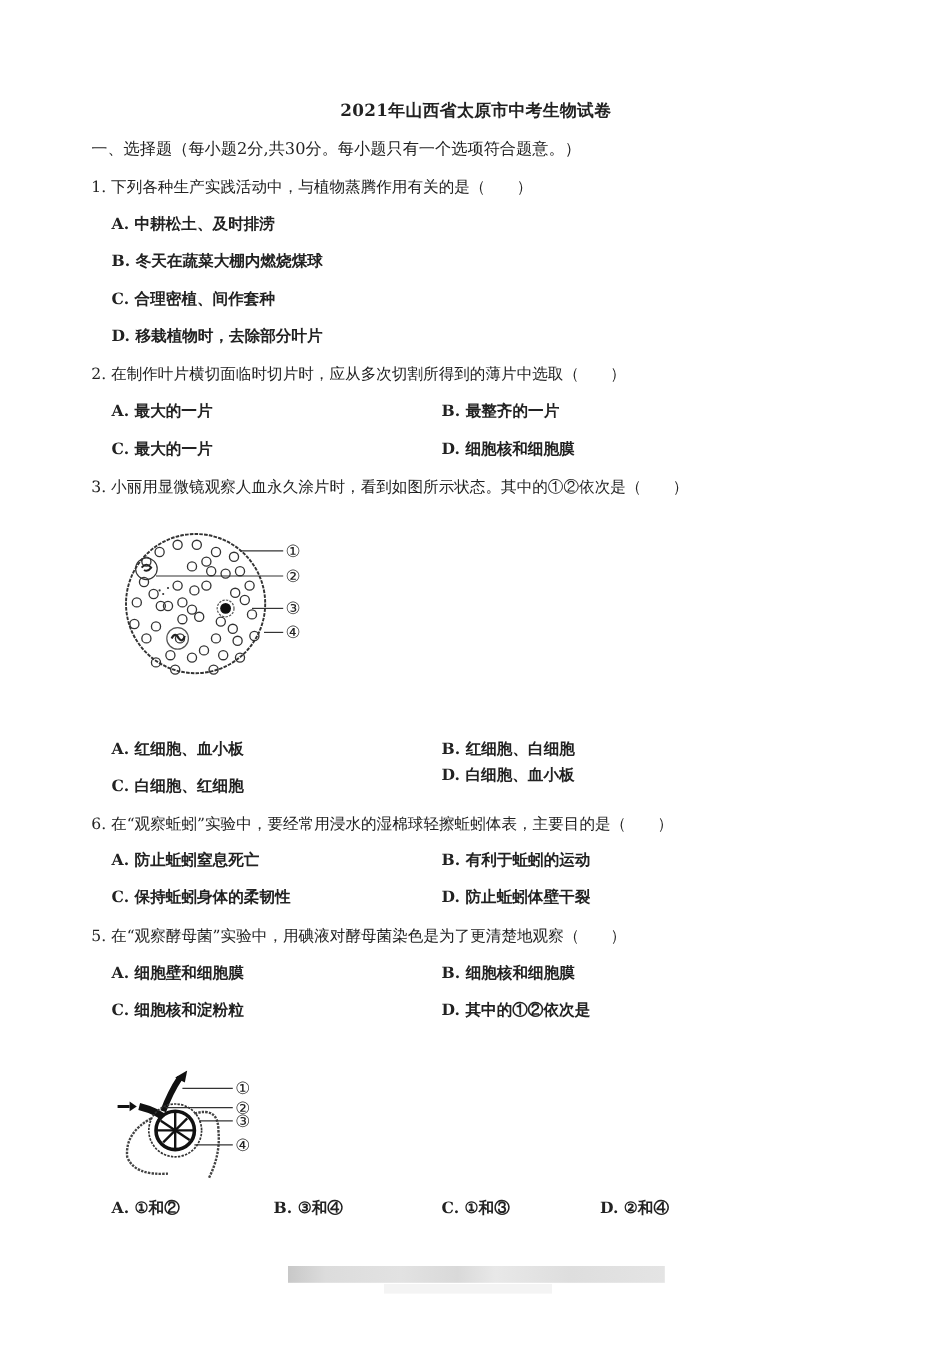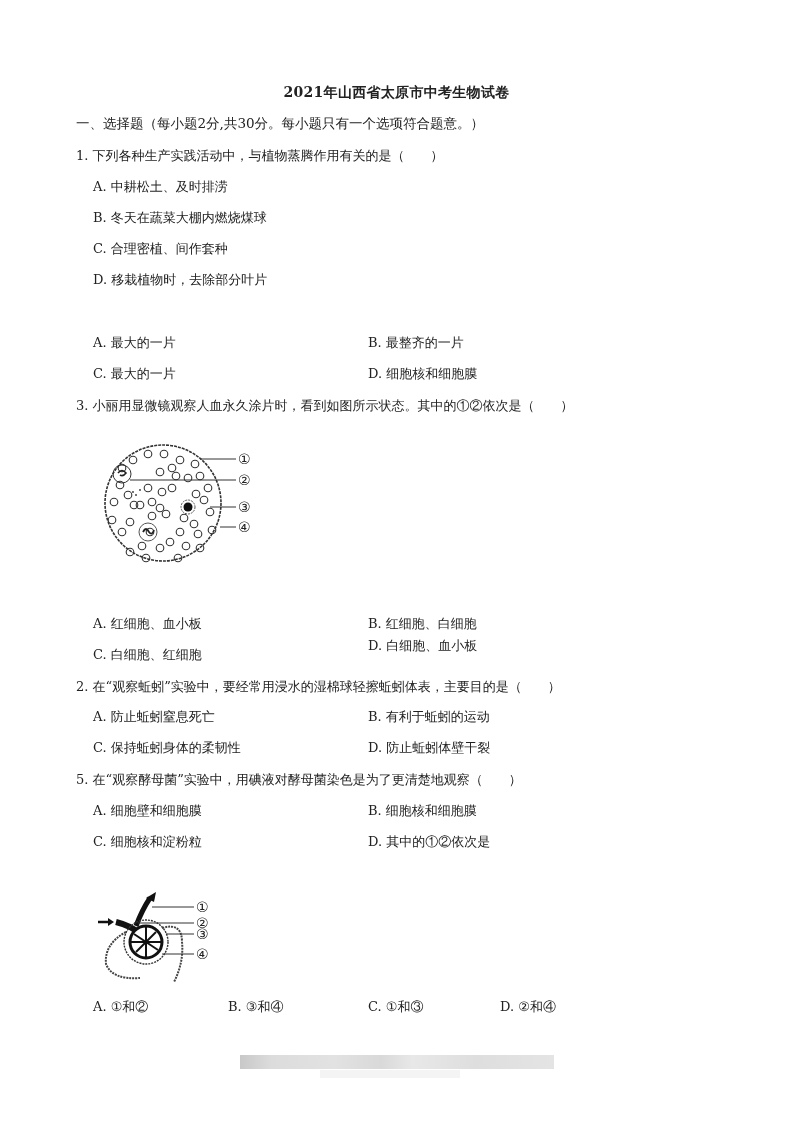--- a/index.html
+++ b/index.html
@@ -3,40 +3,41 @@
 <meta charset="utf-8">
 <style>
   html, body { margin: 0; padding: 0; background: #ffffff; }
   body { width: 793px; height: 1122px; position: relative; overflow: hidden;
          font-family: "DejaVu Serif", "Liberation Serif", serif; color: #222; }
   .page { position: absolute; left: 0; top: 0; width: 793px; height: 1122px; }
   .title { position: absolute; left: 0; width: 793px; top: 84px; text-align: center;
            font-size: 14px; font-weight: bold; letter-spacing: 0.3px; }
   .section { position: absolute; left: 76px; top: 115px; font-size: 13.5px; font-weight: normal; }
   .q { position: absolute; left: 76px; font-size: 13px; white-space: nowrap; }
-  .opt { position: absolute; font-size: 13px; white-space: nowrap; }
+  .opt { position: absolute; font-size: 13px; white-space: nowrap; font-weight: bold; }
   .fig { position: absolute; }
   .footer-bar { position: absolute; left: 240px; top: 1055px; width: 314px; height: 14px;
                 background: linear-gradient(90deg, #c8c8c8 0%, #dcdcdc 10%, #e2e2e2 30%, #d9d9d9 45%, #e8e8e8 55%, #dedede 75%, #e4e4e4 100%); }
   .footer-bar2 { position: absolute; left: 320px; top: 1070px; width: 140px; height: 8px; background: #f4f4f4; }
 </style>
 </head>
 <body>
 
 <div class="page">
 
   <div class="title">2021年山西省太原市中考生物试卷</div>
   <div class="section">一、选择题（每小题2分,共30分。每小题只有一个选项符合题意。）</div>
 
   <div class="q" style="top:147px">1. 下列各种生产实践活动中，与植物蒸腾作用有关的是（　　）</div>
   <div class="opt" style="left:93px; top:178px">A. 中耕松土、及时排涝</div>
   <div class="opt" style="left:93px; top:209px">B. 冬天在蔬菜大棚内燃烧煤球</div>
   <div class="opt" style="left:93px; top:240px">C. 合理密植、间作套种</div>
   <div class="opt" style="left:93px; top:271px">D. 移栽植物时，去除部分叶片</div>
 
+  <div class="q" style="top:303px">2. 在制作叶片横切面临时切片时，应从多次切割所得到的薄片中选取（　　）</div>
   <div class="opt" style="left:93px; top:334px">A. 最大的一片</div>
   <div class="opt" style="left:368px; top:334px">B. 最整齐的一片</div>
   <div class="opt" style="left:93px; top:365px">C. 最大的一片</div>
   <div class="opt" style="left:368px; top:365px">D. 细胞核和细胞膜</div>
 
   <div class="q" style="top:397px">3. 小丽用显微镜观察人血永久涂片时，看到如图所示状态。其中的①②依次是（　　）</div>
   <svg class="fig" style="left:100px; top:440px" width="165" height="130" viewBox="0 0 165 130">
     <circle cx="63" cy="63" r="58" fill="#fff" stroke="#333" stroke-width="1.6" stroke-dasharray="3 1"></circle>
     <g fill="none" stroke="#333" stroke-width="1.1">
       <circle cx="22" cy="28" r="3.8"></circle>
@@ -104,21 +105,21 @@
       <text x="138" y="45">②</text>
       <text x="138" y="72">③</text>
       <text x="138" y="92">④</text>
     </g>
   </svg>
   <div class="opt" style="left:93px; top:615px">A. 红细胞、血小板</div>
   <div class="opt" style="left:368px; top:615px">B. 红细胞、白细胞</div>
   <div class="opt" style="left:93px; top:646px">C. 白细胞、红细胞</div>
   <div class="opt" style="left:368px; top:637px">D. 白细胞、血小板</div>
 
-  <div class="q" style="top:678px">2. 在“观察蚯蚓”实验中，要经常用浸水的湿棉球轻擦蚯蚓体表，主要目的是（　　）</div>
+  <div class="q" style="top:678px">6. 在“观察蚯蚓”实验中，要经常用浸水的湿棉球轻擦蚯蚓体表，主要目的是（　　）</div>
   <div class="opt" style="left:93px; top:708px">A. 防止蚯蚓窒息死亡</div>
   <div class="opt" style="left:368px; top:708px">B. 有利于蚯蚓的运动</div>
   <div class="opt" style="left:93px; top:739px">C. 保持蚯蚓身体的柔韧性</div>
   <div class="opt" style="left:368px; top:739px">D. 防止蚯蚓体壁干裂</div>
 
   <div class="q" style="top:771px">5. 在“观察酵母菌”实验中，用碘液对酵母菌染色是为了更清楚地观察（　　）</div>
   <div class="opt" style="left:93px; top:802px">A. 细胞壁和细胞膜</div>
   <div class="opt" style="left:368px; top:802px">B. 细胞核和细胞膜</div>
   <div class="opt" style="left:93px; top:833px">C. 细胞核和淀粉粒</div>
   <div class="opt" style="left:368px; top:833px">D. 其中的①②依次是</div>

